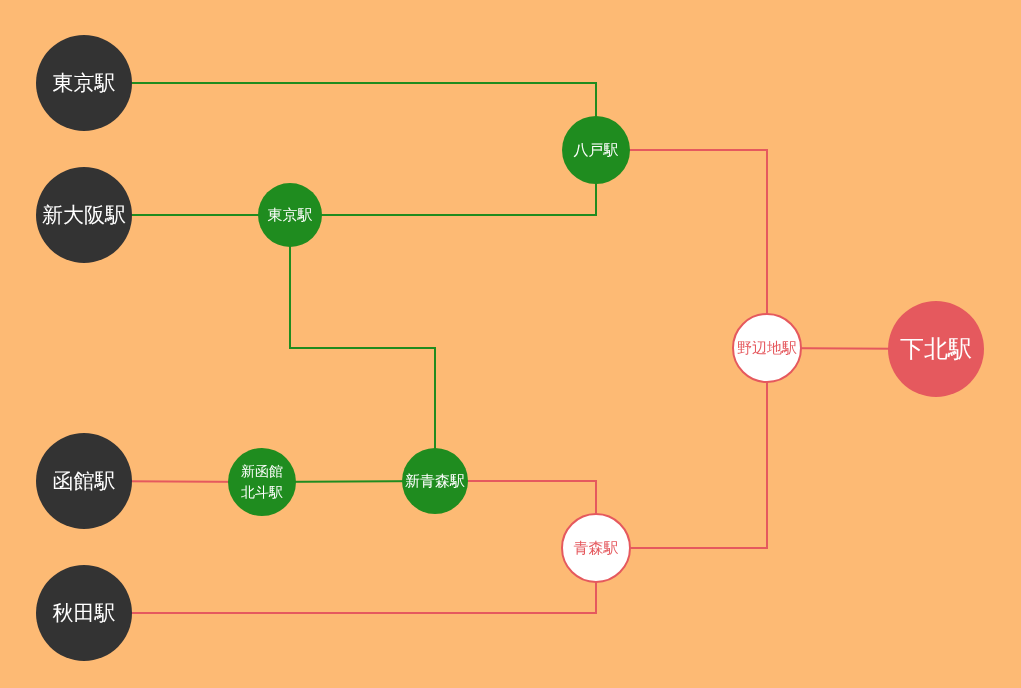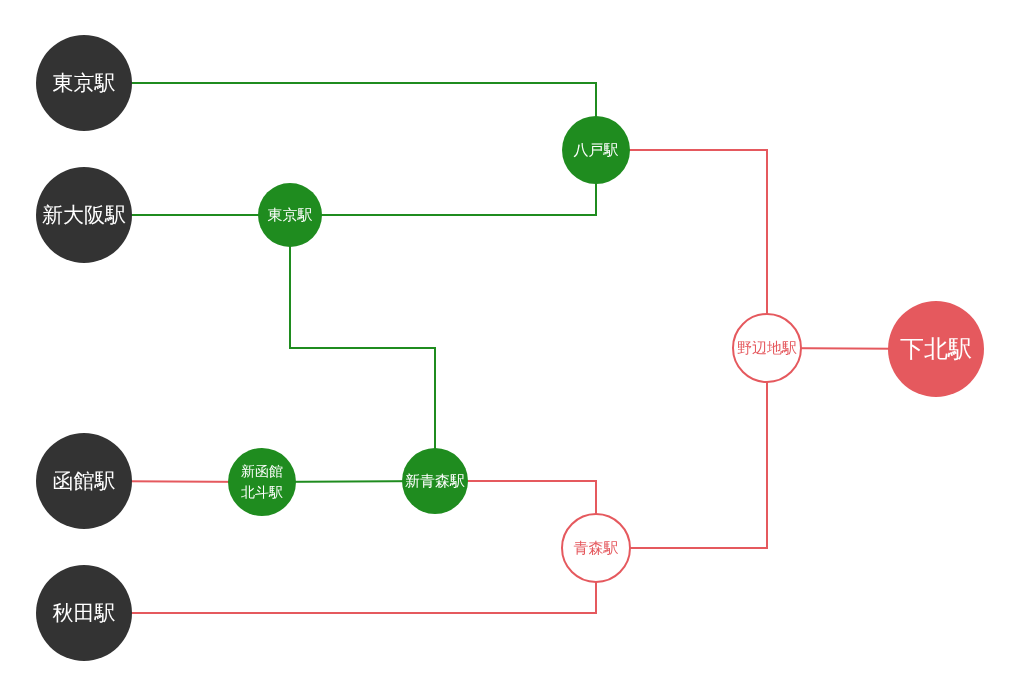--- a/index.html
+++ b/index.html
@@ -8,21 +8,21 @@
     background: #000000;
     width: 1021px;
     height: 688px;
     overflow: hidden;
     font-family: "DejaVu Sans", "Liberation Sans", sans-serif;
   }
   #stage {
     position: relative;
     width: 1021px;
     height: 688px;
-    background: #ffffff;
+    background: #fdba74;
   }
   svg { display: block; }
   text, tspan {
     font-family: "DejaVu Sans", "Liberation Sans", sans-serif;
     user-select: none;
   }
 </style>
 </head>
 <body>
 

